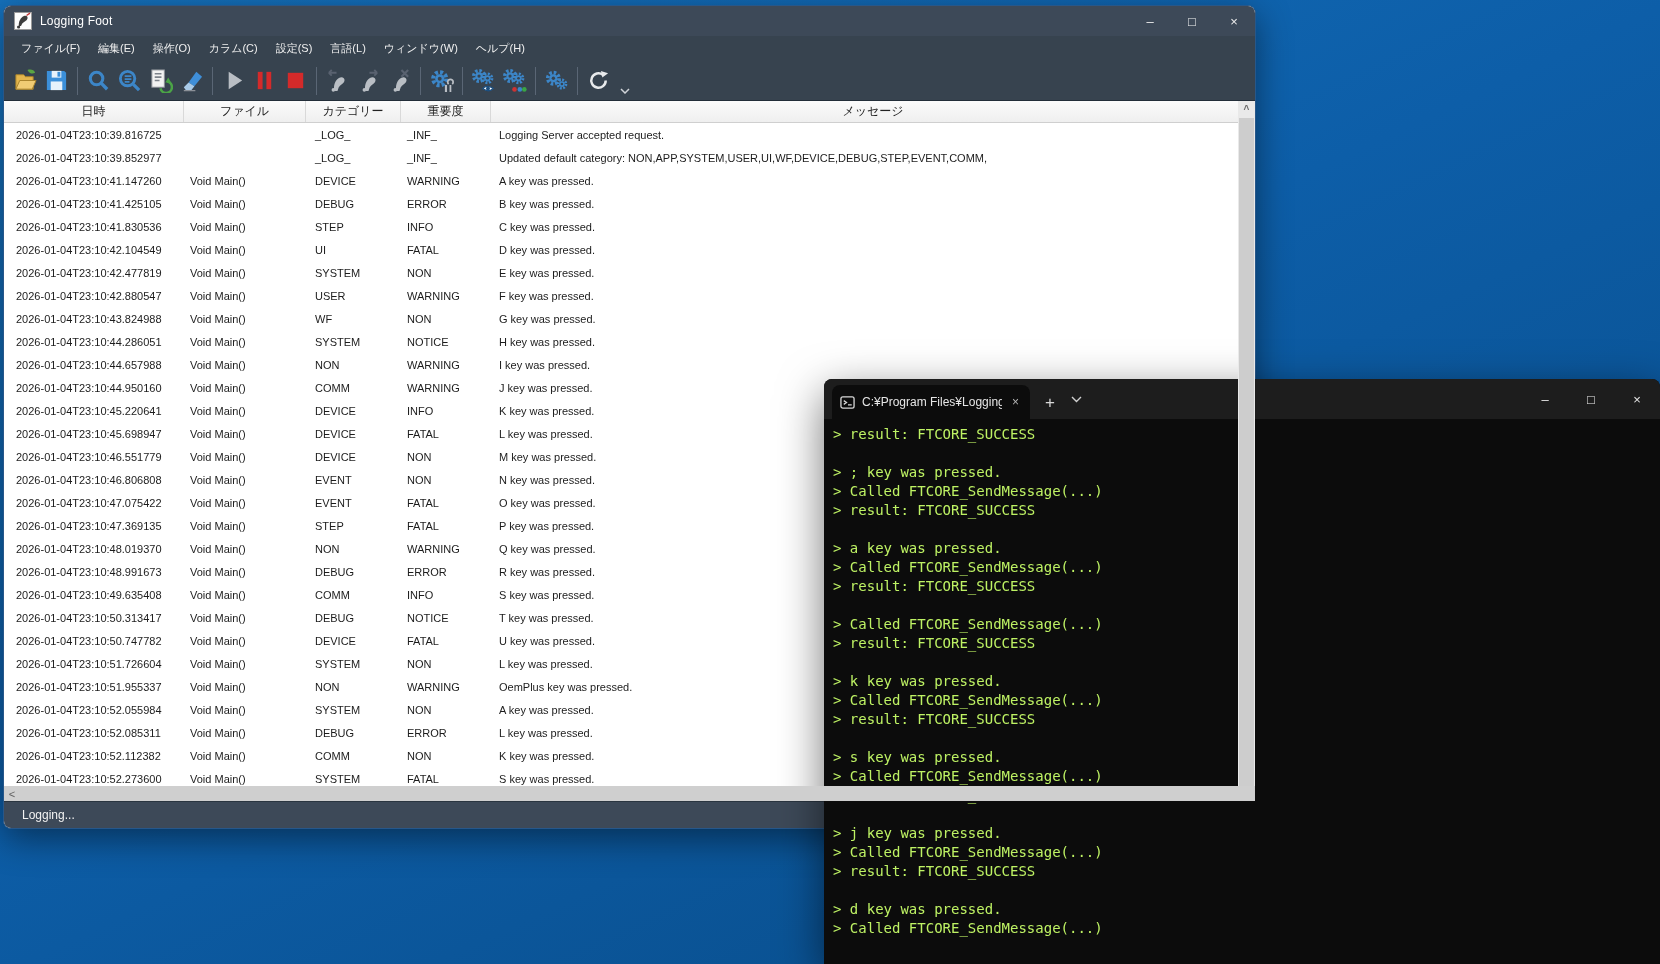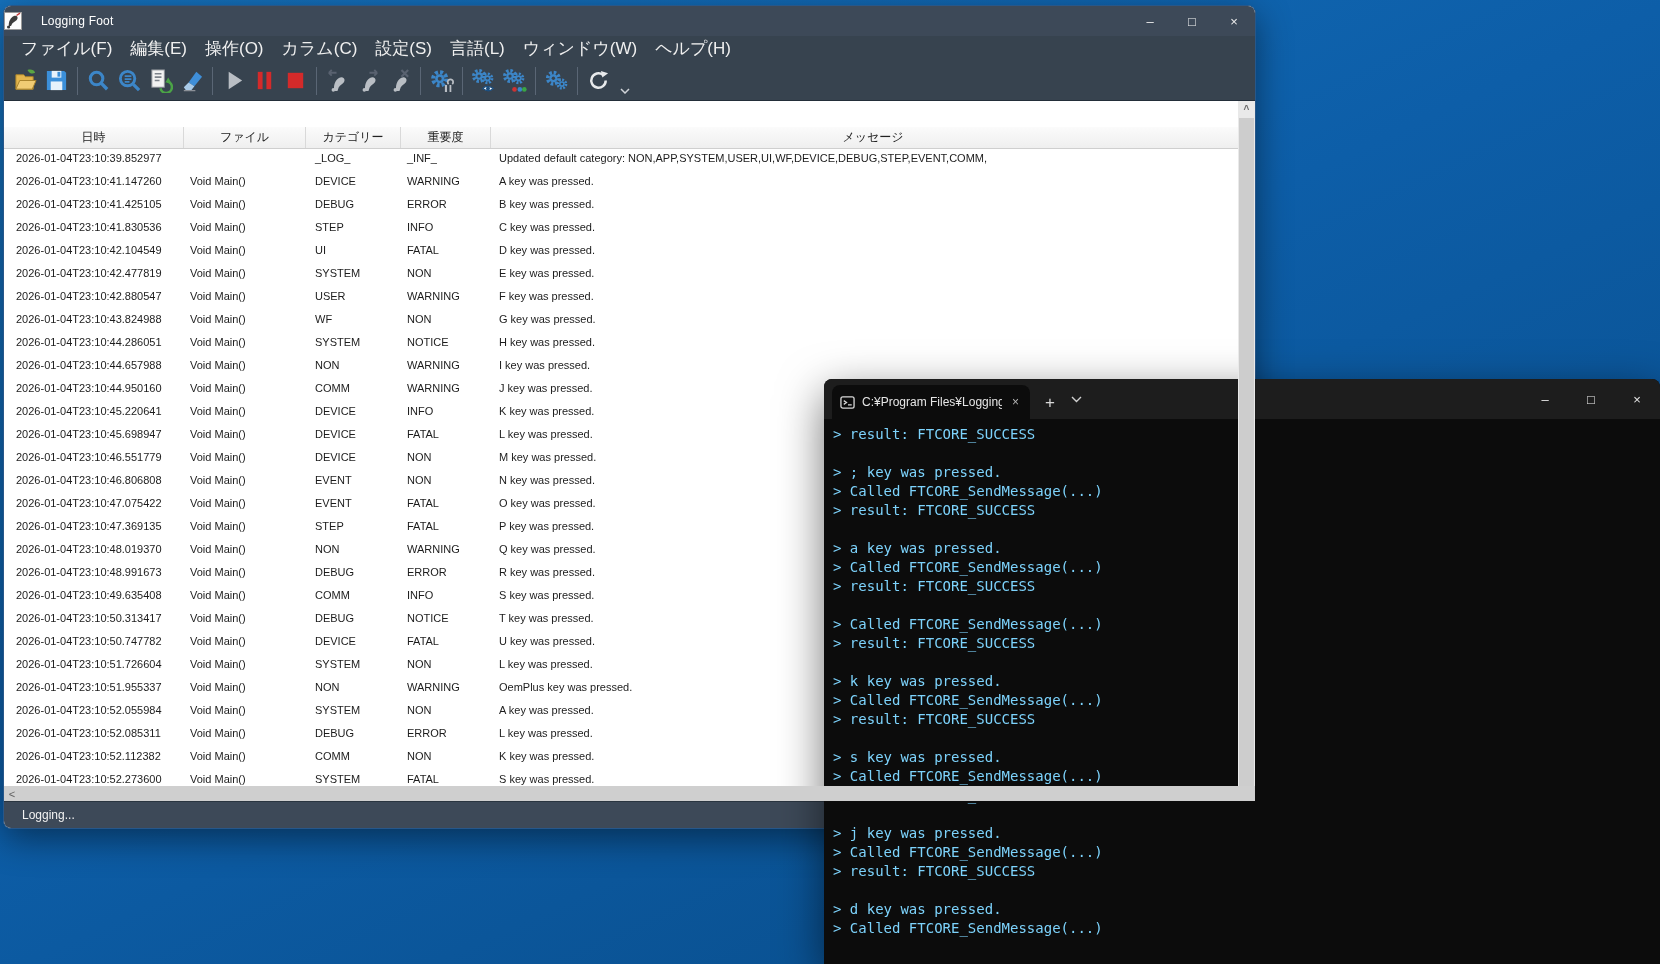--- a/index.html
+++ b/index.html
@@ -10,34 +10,34 @@
     background:linear-gradient(155deg,#1571bc 0%,#0d5ea8 45%,#084a85 100%);
   }
 
   
   .logwin{
     position:absolute; left:3px; top:5px; width:1253px; height:824px;
     background:#fff; border:1px solid #27578a; border-radius:8px;
     box-shadow:0 10px 35px rgba(0,0,0,.45);
     display:flex; flex-direction:column; overflow:hidden;
   }
-  .titlebar{ height:30px; flex:0 0 auto; background:#3d4958; display:flex; align-items:center; color:#fff;gap:11px; }
+  .titlebar{ height:30px; flex:0 0 auto; background:#3d4958; display:flex; align-items:center; padding-left:10px; color:#fff; }
   .apptitle{ font-size:12px; margin-left:8px; letter-spacing:.2px; }
   .winctrl{ margin-left:auto; display:flex; height:100%; }
   .wbtn{ width:42px; display:flex; align-items:center; justify-content:center; color:#eee; font-size:13px; cursor:default; }
   .menubar{ height:25px; flex:0 0 auto; background:#37434f; display:flex; align-items:center; padding-left:8px; }
-  .mitem{ color:#f0f0f0; font-size:17px; padding:0 9px; white-space:nowrap; }
+  .mitem{ color:#f0f0f0; font-size:11px; padding:0 9px; white-space:nowrap; }
   .toolbar{ height:40px; flex:0 0 auto; background:#37434f; border-bottom:1px solid #232e39; display:flex; align-items:center; padding-left:6px; }
   .tbtn{ width:31px; height:32px; display:flex; align-items:center; justify-content:center; }
   .tbtn svg{ width:25px; height:25px; }
   .tsep{ width:1px; height:28px; background:#5a6675; margin:0 5px; }
   .toverflow{ align-self:flex-end; margin:0 0 2px 6px; }
 
   .tablearea{ flex:1; position:relative; background:#fff; overflow:hidden; }
-  .thead{ display:flex; height:22px; background:linear-gradient(#fbfbfb,#efefef); border-bottom:1px solid #cfcfcf; font-size:12px; color:#222; position:relative; z-index:2;margin-top:26px; }
+  .thead{ display:flex; height:22px; background:linear-gradient(#fbfbfb,#efefef); border-bottom:1px solid #cfcfcf; font-size:12px; color:#222; position:relative; z-index:2; }
   .hc{ display:flex; align-items:center; justify-content:center; border-right:1px solid #d9d9d9; }
   .thead .hc:nth-child(1){ width:180px; }
   .thead .hc:nth-child(2){ width:122px; }
   .thead .hc:nth-child(3){ width:95px; }
   .thead .hc:nth-child(4){ width:90px; }
   .thead .hc:nth-child(5){ flex:1; border-right:none; }
   .rows{ position:absolute; left:0; right:17px; top:22px; bottom:0; overflow:hidden; z-index:1; }
   .trow{ height:23px; display:flex; align-items:center; font-size:11px; color:#1c1c1c; }
   .c{ white-space:nowrap; overflow:hidden; }
   .trow .c:nth-child(1){ width:180px; padding-left:12px; }
@@ -60,21 +60,21 @@
     display:flex; flex-direction:column; overflow:hidden;
   }
   .termbar{ height:40px; flex:0 0 auto; background:#1d1d1d; display:flex; align-items:flex-end; }
   .tab{ height:34px; width:198px; background:#0c0c0c; border-radius:8px 8px 0 0; margin-left:8px; display:flex; align-items:center; padding:0 8px; gap:7px; }
   .tabtitle{ color:#e6e6e6; font-size:12px; white-space:nowrap; overflow:hidden; flex:1; }
   .tabclose{ color:#b5b5b5; font-size:12px; padding:0 3px; }
   .newtab{ color:#d8d8d8; font-size:17px; margin:0 0 8px 15px; line-height:1; }
   .tabdrop{ margin:0 0 12px 16px; }
   .termctrl{ margin-left:auto; height:40px; display:flex; }
   .twbtn{ width:46px; height:40px; display:flex; align-items:center; justify-content:center; color:#e8e8e8; font-size:13px; }
-  .termbody{ flex:1; padding:6px 0 0 9px; font-family:"DejaVu Sans Mono", monospace; font-size:14px; line-height:19px; color:#7dd3fc; overflow:hidden; }
+  .termbody{ flex:1; padding:6px 0 0 9px; font-family:"DejaVu Sans Mono", monospace; font-size:14px; line-height:19px; color:#bef264; overflow:hidden; }
   .tline{ min-height:19px; white-space:pre; }
 
   .hiddefs{ position:absolute; width:0; height:0; overflow:hidden; }
 </style>
 </head>
 <body>
 
 <svg class="hiddefs" aria-hidden="true">
   <defs>
     <symbol id="sym-gear" viewBox="0 0 24 24">

